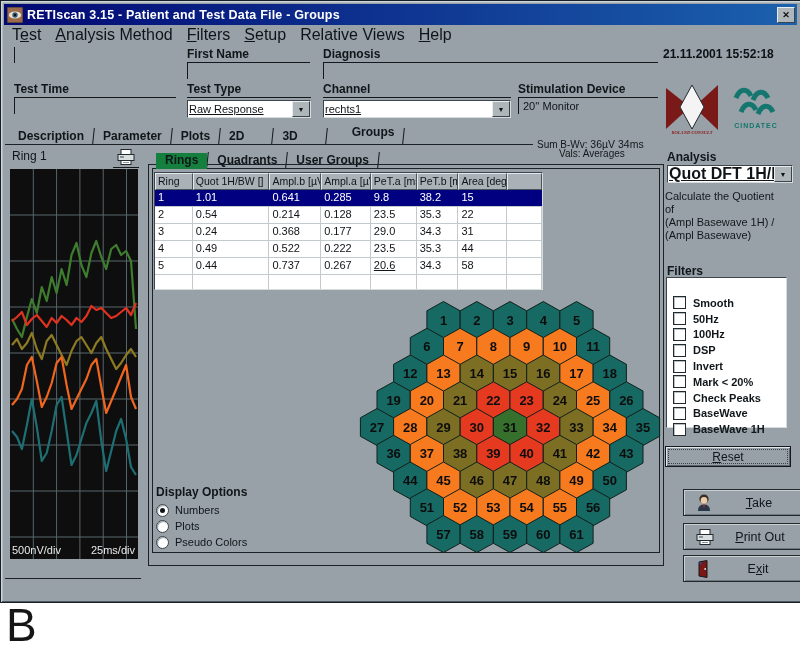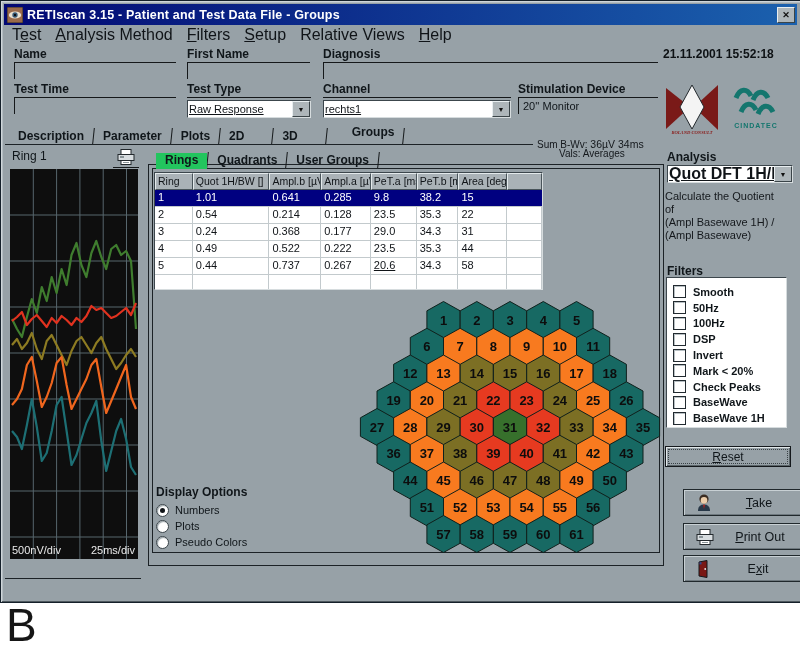--- a/index.html
+++ b/index.html
@@ -42,21 +42,21 @@
   
   .tabs{position:absolute;display:flex;align-items:flex-end;font-size:12px;font-weight:bold;
         color:#10161a;}
   .main-tabs{left:8px;top:124px;height:20px;}
   .tab{padding:0 9px 2px 9px;position:relative;white-space:nowrap;}
   .tabsep{border-left:1px solid #15181a;height:16px;transform:skewX(-6deg);margin-bottom:1px;}
   [data-name="tab-2d"],[data-name="tab-3d"]{padding-right:28px;}
   [data-name="tab-groups"]{margin-left:16px;top:-4px;}
   .group-tabs{left:155px;top:148px;height:20px;z-index:3;}
   .subtab{padding:0 9px 2px 9px;position:relative;white-space:nowrap;}
-  .subtab.sel{background:#22c55e;z-index:4;text-align:center;}
+  .subtab.sel{background:#15803d;z-index:4;text-align:center;}
   .tab-underline{position:absolute;left:4px;top:143px;width:528px;border-top:1px solid #1c2226;}
   
   .sum-bwv{position:absolute;left:536px;top:137px;font-size:10px;color:#14181c;white-space:nowrap;}
   .sum-bwv b{font-size:10.5px;font-weight:normal;}
   .vals-note{position:absolute;left:558px;top:147px;font-size:10px;color:#14181c;}
   
   .ring-title{position:absolute;left:11px;top:148px;font-size:12px;color:#10161a;}
   .printer-btn{position:absolute;left:112px;top:145px;width:26px;height:21px;
                border-bottom:1px solid #15181a;display:flex;align-items:center;justify-content:center;}
   .plot{position:absolute;left:9px;top:168px;width:128px;height:390px;background:#0e0e0e;}
@@ -90,21 +90,21 @@
   .radio.on::after{content:"";position:absolute;left:3px;top:3px;width:5px;height:5px;
                    border-radius:50%;background:#101418;}
   .rlabel{font-size:11px;color:#10161a;}
   
   .side-label{position:absolute;font-size:12px;font-weight:bold;color:#10161a;}
   .analysis-combo{position:absolute;left:666px;top:164px;width:126px;}
   .analysis-desc{position:absolute;left:664px;top:189px;width:132px;font-size:11px;
                  color:#14181c;line-height:13px;white-space:pre-line;}
   .filters-box{position:absolute;left:665px;top:276px;width:121px;height:151px;background:#ffffff;
                border:1px solid;border-color:#3c464c #d6dcde #d6dcde #3c464c;box-sizing:border-box;
-               padding:6px 0 0 6px;}
+               padding:17px 0 0 6px;}
   .frow{display:flex;align-items:center;height:15.8px;}
   .cb{width:11px;height:11px;background:#ffffff;border:1px solid #222a30;margin-right:7px;
       flex:0 0 auto;box-shadow:inset 1px 1px 0 #b8c0c4;}
   .cblabel{font-size:11px;font-weight:bold;color:#10161a;white-space:nowrap;}
   .reset-btn{position:absolute;left:664px;top:445px;width:124px;height:19px;background:#97a1a7;
              border:1px solid #14181c;box-shadow:inset 1px 1px 0 #e2e8ea, inset -1px -1px 0 #5a6468;
              outline:1px dotted #3a4246;outline-offset:-4px;display:flex;align-items:center;
              justify-content:center;font-size:12px;color:#10161a;}
   .cmd-btn{position:absolute;width:124px;height:27px;background:#97a1a7;
            border:1px solid #20282c;box-shadow:inset 1px 1px 0 #c8d0d4, inset -1px -1px 0 #6e787e;
@@ -136,21 +136,20 @@
     <div class="menubar" data-name="menu-bar">
         <span class="menu-item" data-name="menu-item-test"><span>T</span><span class="acc">e</span><span>st</span></span>
         <span class="menu-item" data-name="menu-item-analysis-method"><span></span><span class="acc">A</span><span>nalysis Method</span></span>
         <span class="menu-item" data-name="menu-item-filters"><span></span><span class="acc">F</span><span>ilters</span></span>
         <span class="menu-item" data-name="menu-item-setup"><span></span><span class="acc">S</span><span>etup</span></span>
         <span class="menu-item" data-name="menu-item-relative-views"><span></span><span class="acc"></span><span>Relative Views</span></span>
         <span class="menu-item" data-name="menu-item-help"><span></span><span class="acc">H</span><span>elp</span></span>
       </div>
 
     <div class="fld" style="left:13px;top:46px;width:162px" data-name="field-name">
-      <div class="fld-label" data-name="name-label">Name</div>
       <div class="fld-value" data-name="name-input"></div>
     </div>
     <div class="fld" style="left:186px;top:46px;width:123px" data-name="field-first-name">
       <div class="fld-label" data-name="first-name-label">First Name</div>
       <div class="fld-value" data-name="first-name-input"></div>
     </div>
     <div class="fld" style="left:322px;top:46px;width:335px" data-name="field-diagnosis">
       <div class="fld-label" data-name="diagnosis-label">Diagnosis</div>
       <div class="fld-value" data-name="diagnosis-input"></div>
     </div>

